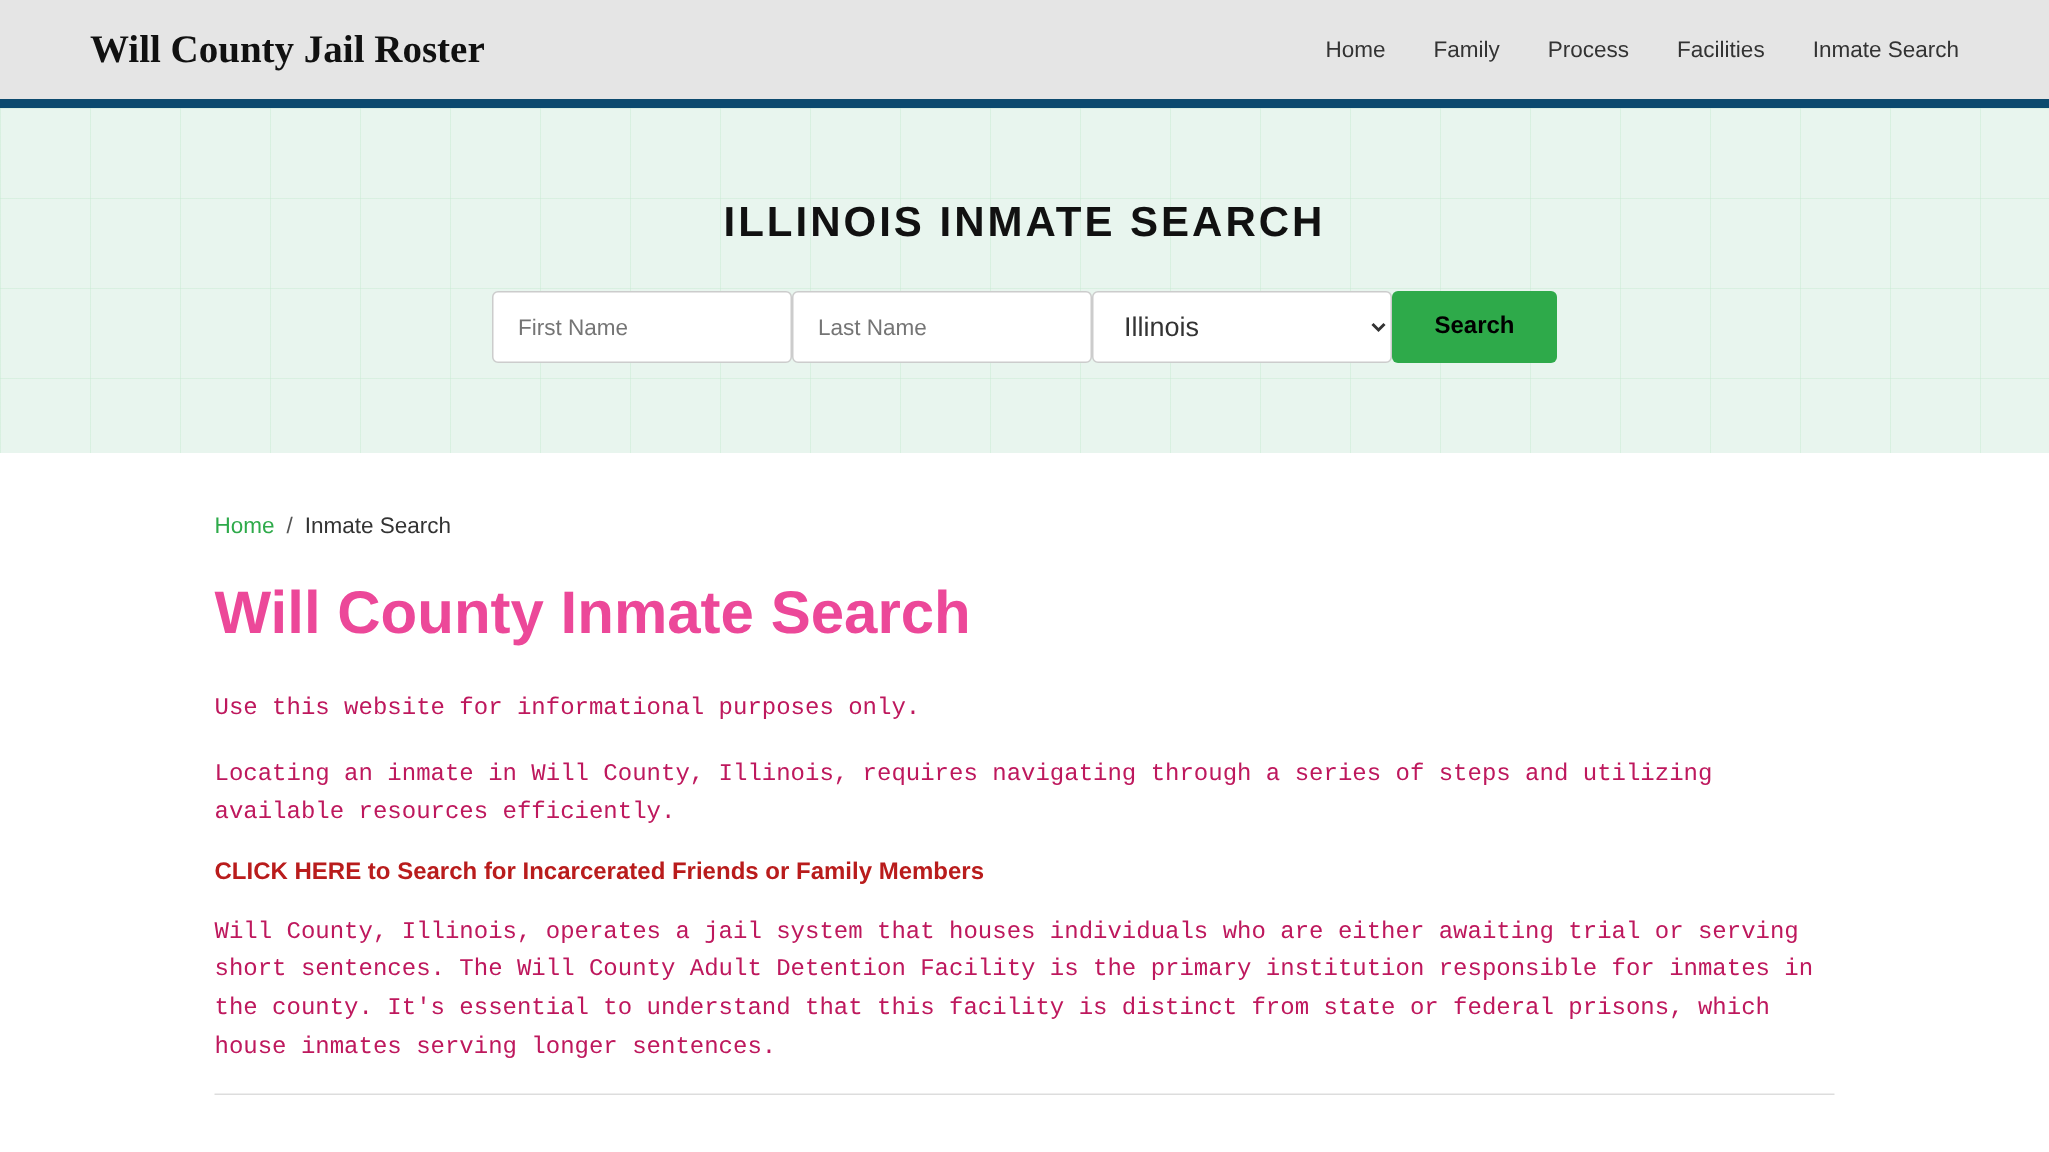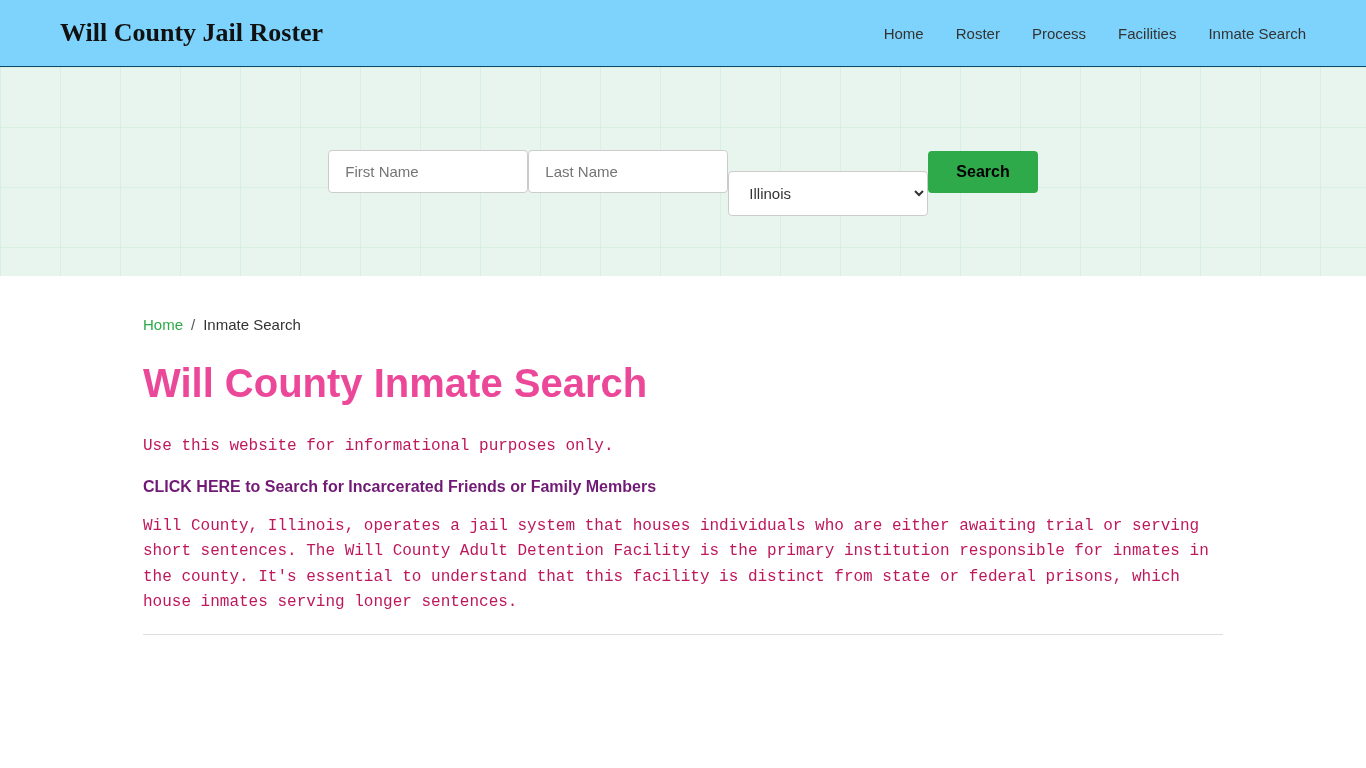--- a/index.html
+++ b/index.html
@@ -14,22 +14,22 @@
       color: #222;
       background: #fff;
     }
 
     
     header {
       display: flex;
       align-items: center;
       justify-content: space-between;
       padding: 18px 60px;
-      border-bottom: 1px solid #0c4a6e;
-      background: #7dd3fc;
+      border-bottom: 6px solid #0c4a6e;
+      background: #e5e5e5;
     }
 
     .site-title {
       font-size: 26px;
       font-weight: 800;
       color: #111;
       font-family: Georgia, serif;
     }
 
     nav {
@@ -62,49 +62,47 @@
       letter-spacing: 2px;
       color: #111;
       margin-bottom: 30px;
       font-family: Arial, sans-serif;
       text-transform: uppercase;
     }
 
     .search-form {
       display: flex;
       justify-content: center;
-      align-items: center;
       gap: 0;
       flex-wrap: wrap;
     }
 
     .search-form input {
       padding: 12px 16px;
       border: 1px solid #ccc;
       border-radius: 4px;
       font-size: 15px;
       width: 200px;
       outline: none;
       font-family: Arial, sans-serif;
       color: #999;
       background: #fff;
     }
 
     .search-form select {
       padding: 12px 16px;
       border: 1px solid #ccc;
       border-radius: 4px;
-      font-size: 15px;
+      font-size: 18px;
       width: 200px;
       outline: none;
       font-family: Arial, sans-serif;
       color: #333;
       background: #fff;
       appearance: auto;
-      margin-top: 44px;
     }
 
     .search-form button {
       padding: 12px 28px;
       background-color: #2eaa4a;
       color: #000000;
       border: none;
       border-radius: 4px;
       font-size: 16px;
       font-weight: 600;
@@ -154,21 +152,21 @@
     
     .body-text {
       font-family: Liberation Mono, monospace;
       font-size: 16px;
       line-height: 1.6;
       color: #be185d;
       margin-bottom: 18px;
     }
 
     .link-cta {
-      color: #701a75;
+      color: #b91c1c;
       font-weight: 700;
       font-family: Arial, sans-serif;
       font-size: 16px;
       text-decoration: none;
       display: inline-block;
       margin-bottom: 18px;
     }
 
     .section-heading {
       font-size: 24px;
@@ -185,28 +183,29 @@
       margin-top: 18px;
     }
   </style>
 </head>
 <body>
 
 <header>
   <div class="site-title">Will County Jail Roster</div>
   <nav>
     <a href="#">Home</a>
-    <a href="#">Roster</a>
+    <a href="#">Family</a>
     <a href="#">Process</a>
     <a href="#">Facilities</a>
     <a href="#">Inmate Search</a>
   </nav>
 </header>
 
 <section class="hero-banner">
+  <h1>ILLINOIS INMATE SEARCH</h1>
   <div class="search-form">
     <input type="text" placeholder="First Name" style="">
     <input type="text" placeholder="Last Name" style="">
     <select>
       <option>Illinois</option>
     </select>
     <button>Search</button>
   </div>
 </section>
 
@@ -219,20 +218,21 @@
     <span class="breadcrumb-current">Inmate Search</span>
   </div>
 
   
   <h2 class="page-heading">Will County Inmate Search</h2>
 
   
   <p class="body-text">Use this website for informational purposes only.</p>
 
   
+  <p class="body-text">Locating an inmate in Will County, Illinois, requires navigating through a series of steps and utilizing available resources efficiently.</p>
 
   
   <a class="link-cta" href="#">CLICK HERE to Search for Incarcerated Friends or Family Members</a>
 
   
   <p class="body-text">Will County, Illinois, operates a jail system that houses individuals who are either awaiting trial or serving short sentences. The Will County Adult Detention Facility is the primary institution responsible for inmates in the county. It's essential to understand that this facility is distinct from state or federal prisons, which house inmates serving longer sentences.</p>
 
   
 
   <hr class="section-divider">

